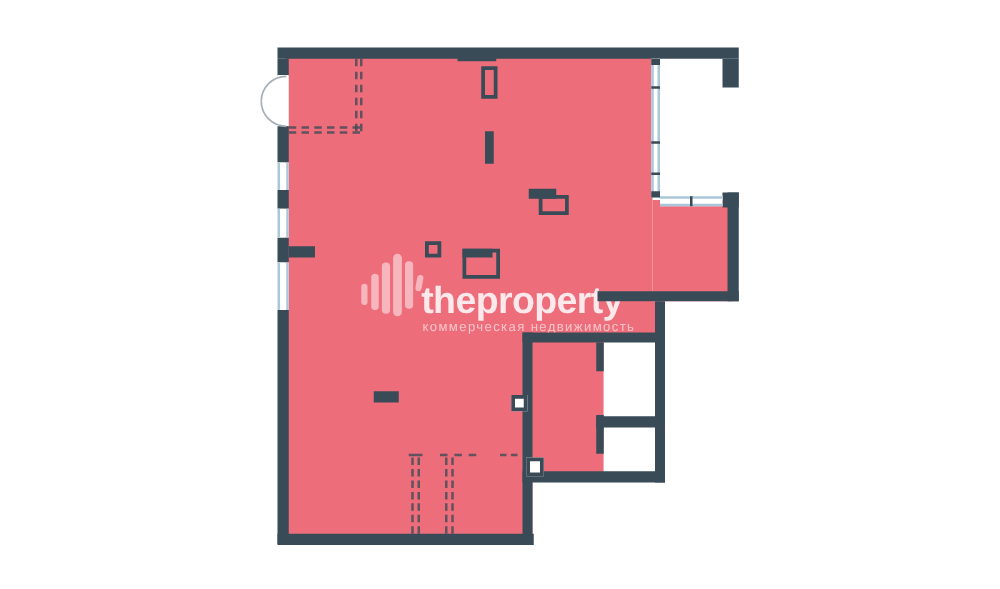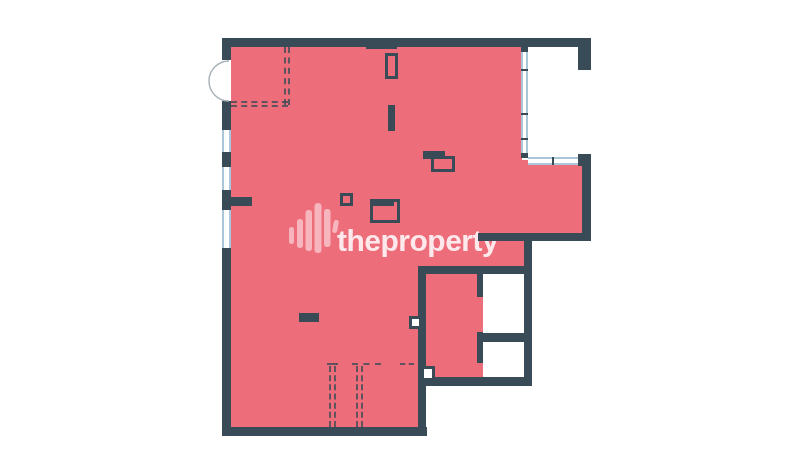--- a/index.html
+++ b/index.html
@@ -48,20 +48,21 @@
 
   <svg class="logo-icon" style="left:286px;top:200px" width="54" height="56" viewBox="0 0 54 56">
     <rect x="3" y="27" width="5" height="17" rx="2.5"></rect>
     <rect x="11" y="19" width="6" height="29" rx="3"></rect>
     <rect x="19.5" y="10" width="6.5" height="41" rx="3"></rect>
     <rect x="28.5" y="3" width="7" height="50" rx="3.5"></rect>
     <rect x="38" y="9" width="6.5" height="38" rx="3"></rect>
     <rect x="47" y="20" width="5" height="13" rx="2.5" transform="rotate(10 49.5 26.5)"></rect>
   </svg>
   <div class="brand" style="left:337px;top:226px">theproperty</div>
+  <div class="tagline" style="left:338px;top:257px">коммерческая недвижимость</div>
 
   <div class="wall" style="left:222px;top:38px;width:369px;height:9px"></div>
   <div class="wall" style="left:578px;top:47px;width:13px;height:23px"></div>
   <div class="wall" style="left:222px;top:47px;width:9px;height:14px"></div>
   <div class="white-rect" style="left:222px;top:60px;width:9px;height:41px"></div>
   <div class="wall" style="left:222px;top:101px;width:9px;height:29px"></div>
   <div class="wall" style="left:222px;top:152px;width:9px;height:15px"></div>
   <div class="wall" style="left:222px;top:190px;width:9px;height:20px"></div>
   <div class="wall" style="left:231px;top:197px;width:21px;height:9px"></div>
   <div class="wall" style="left:222px;top:248px;width:9px;height:187px"></div>

